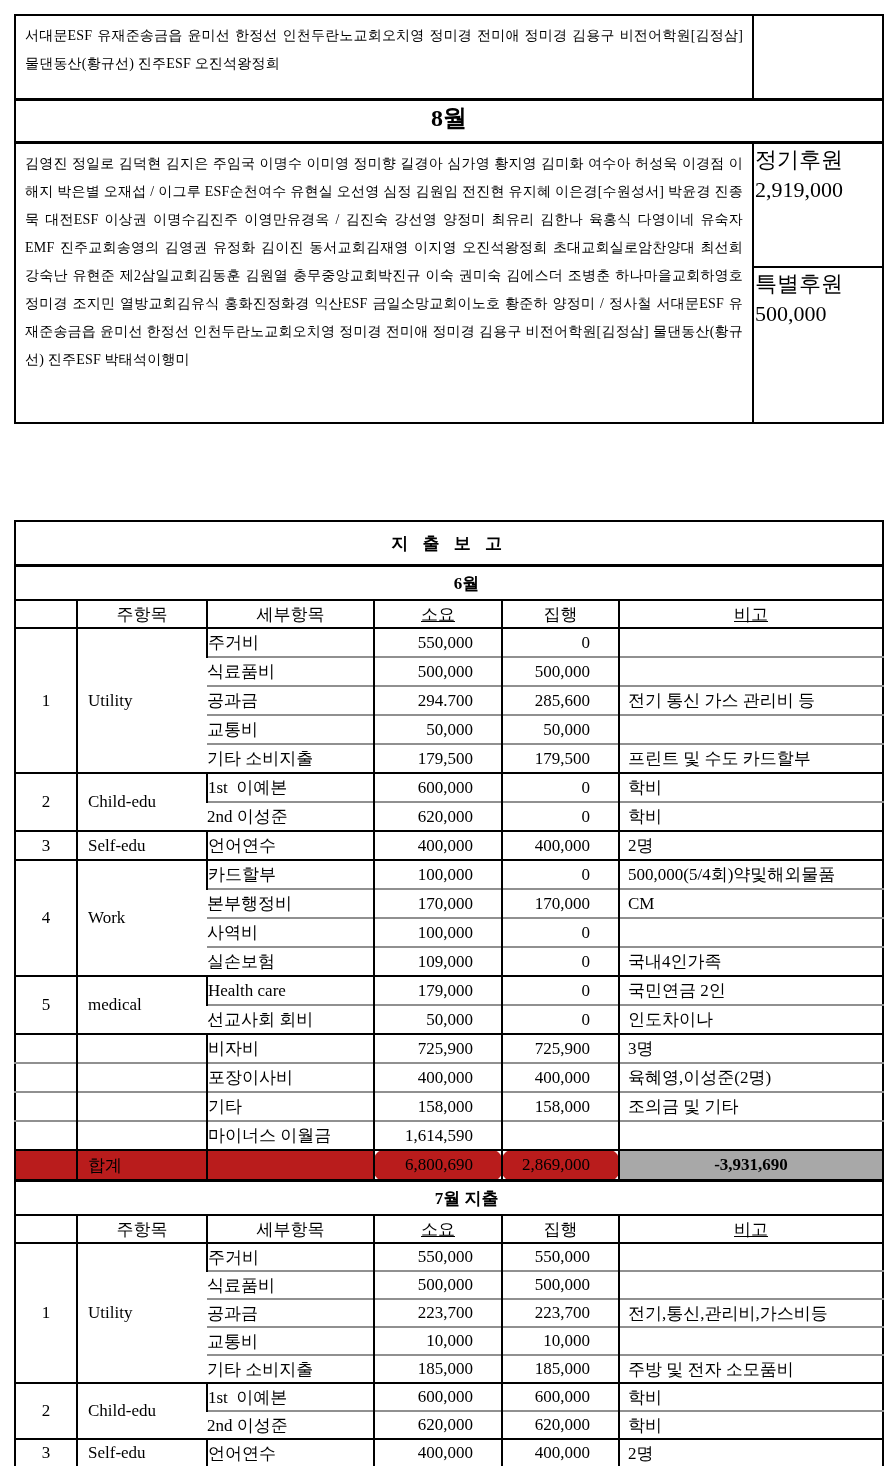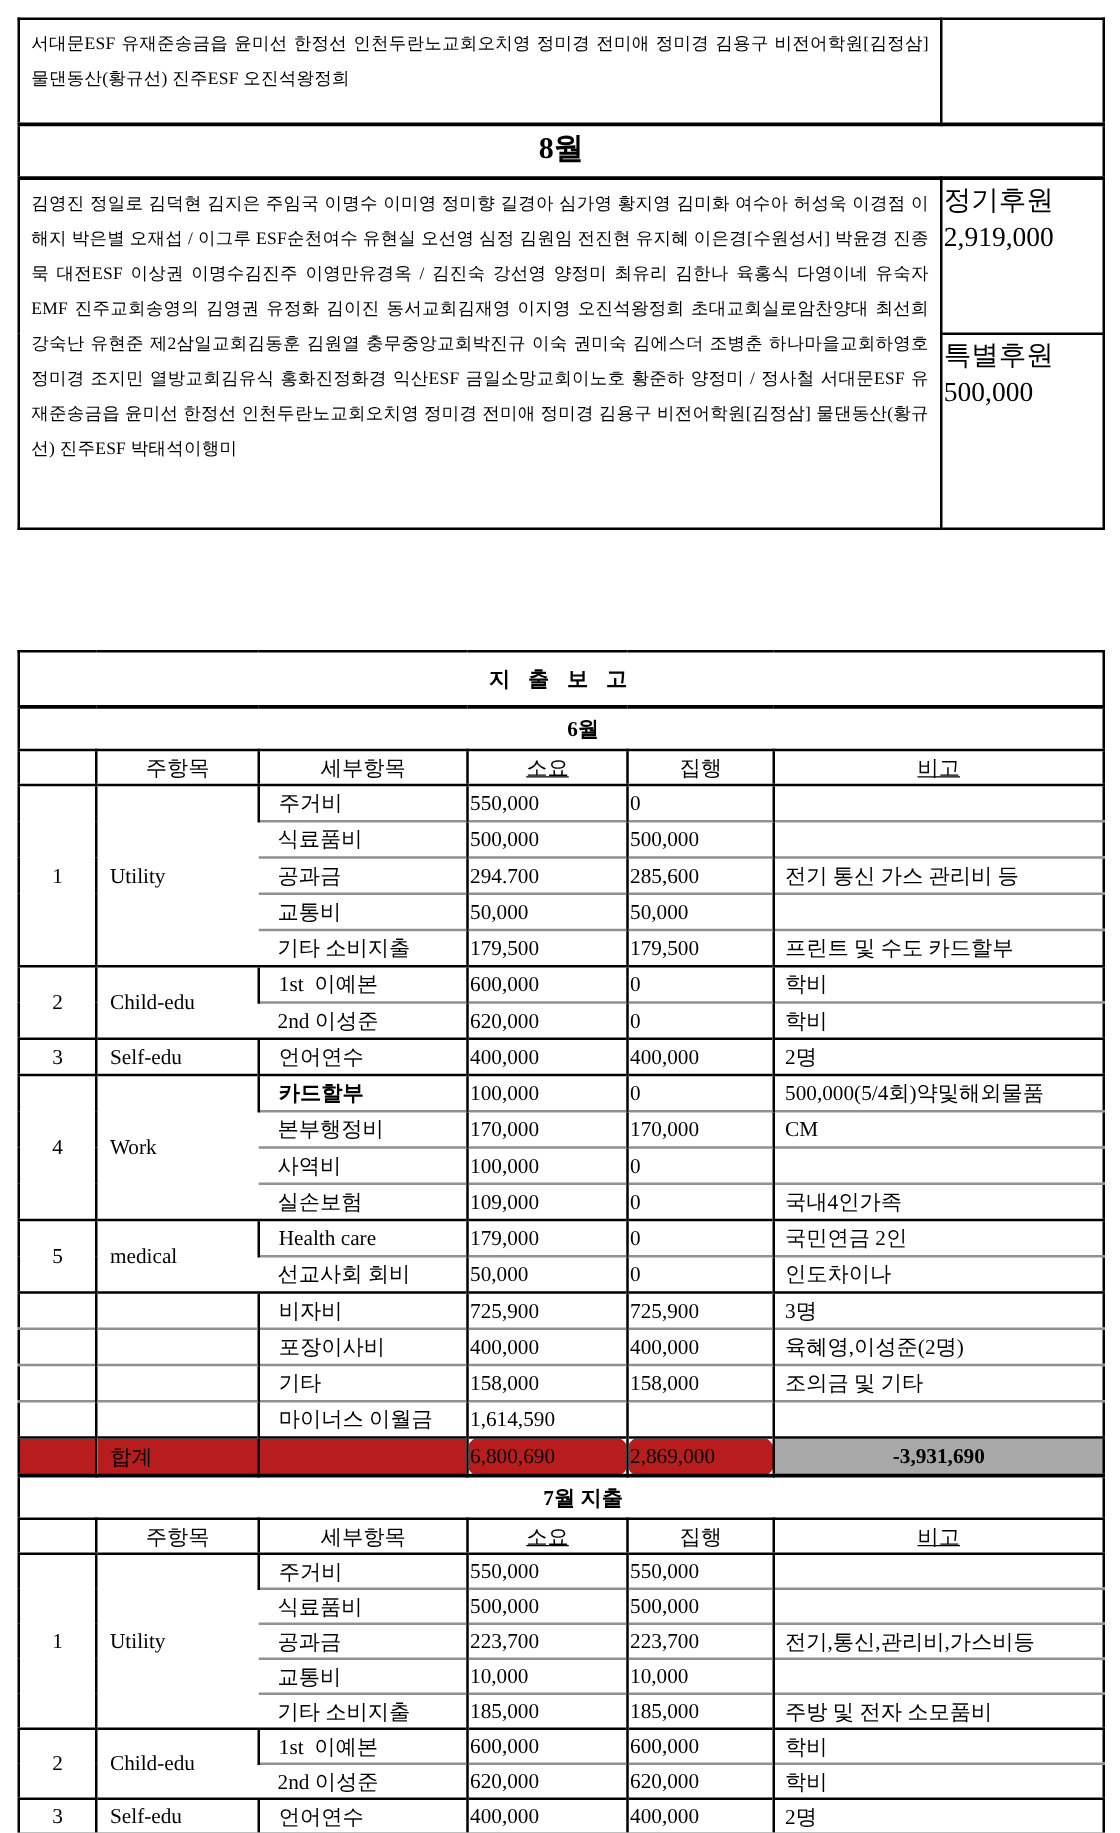--- a/index.html
+++ b/index.html
@@ -46,24 +46,24 @@
     border-top:3px solid #000;border-bottom:2px solid #000;padding-left:36px;
   }
   .header-row td{height:24px;text-align:center;border-bottom:2px solid #000;}
   .underlined{text-decoration:underline;border-radius:10px;}
 
   .data-row td{border-top:2px solid #909090;height:25px;}
   tbody[data-section="1"] .data-row td{height:24px;}
   .group-start td{border-top:2px solid #000;}
   .num-cell{text-align:center;}
   .cat-cell{text-align:left;padding-left:10px;}
-  .detail-cell{text-align:left;padding-left:15px;white-space:pre;margin-top:32px;}
-  .num-col{text-align:left;padding-right:4px;border-radius:10px;}
+  .detail-cell{text-align:left;padding-left:0;white-space:pre;margin-top:32px;}
+  .num-col{text-align:right;padding-right:28px;border-radius:10px;}
   .note-cell{text-align:left;padding-left:8px;}
-  .bold{font-weight:bold;}
+  .bold{font-weight:normal;}
 
   .total-row td{
     border-top:2px solid #000;height:26px;background:#b91c1c;
   }
   .grand-note{
     background:#a8a8a8 !important;text-align:center;
     font-weight:bold;font-size:20px;
   }
 </style>
 </head>

